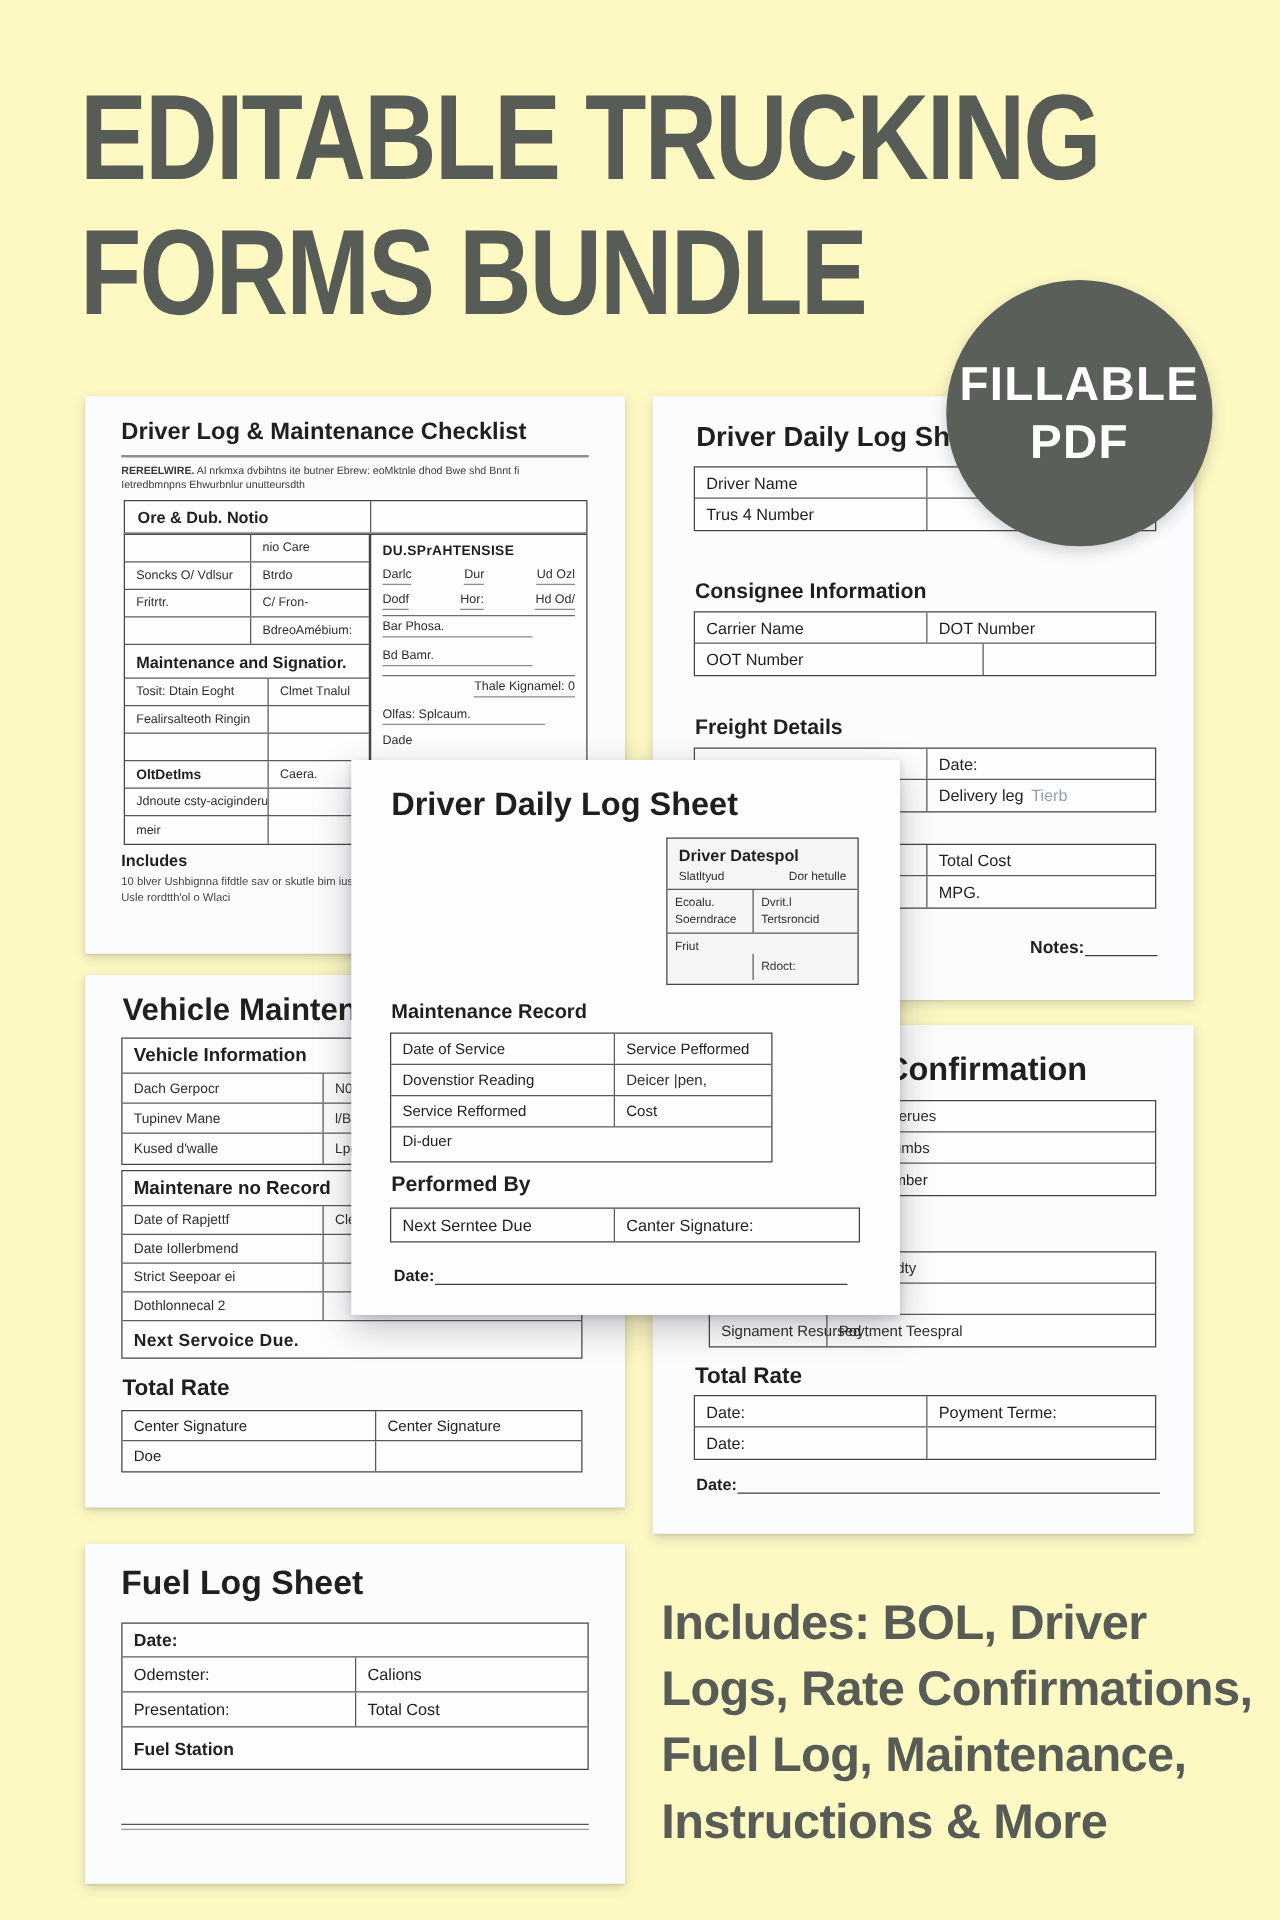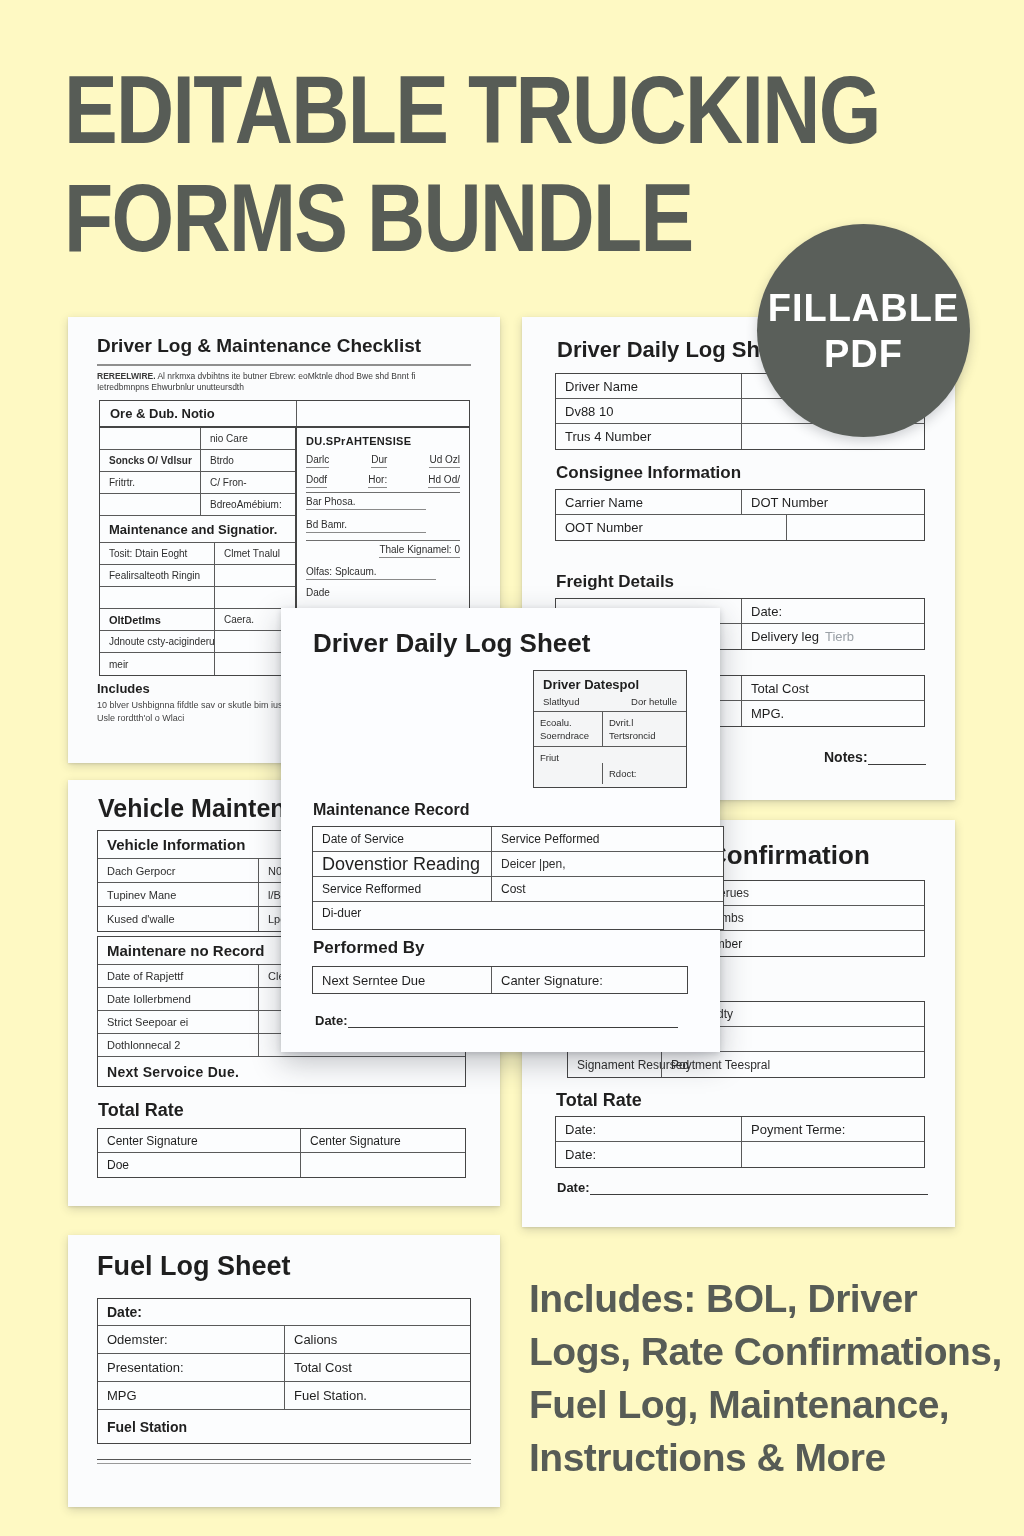--- a/index.html
+++ b/index.html
@@ -59,21 +59,21 @@
       <div class="abs bold" style="left:10px;top:5px;font-size:13px;">Ore &amp; Dub. Notio</div>
       <div class="abs" style="left:196px;top:0;bottom:0;border-left:1px solid #5a5a5a;"></div>
     </div>
 
     <div class="box" style="left:31px;top:110px;width:197px;height:249px;">
       <div class="r" style="height:22px;">
         <div class="c gib" style="width:100px;font-size:10px;"></div>
         <div class="c cd grow gib" style="font-size:10px;">nio Care</div>
       </div>
       <div class="r" style="height:22px;">
-        <div class="c gib" style="width:100px;font-size:10px;font-weight:bold;">Soncks   O/ Vdlsur</div>
+        <div class="c gib" style="width:100px;font-size:10px;">Soncks   O/ Vdlsur</div>
         <div class="c cd grow gib" style="font-size:10px;">Btrdo</div>
       </div>
       <div class="r" style="height:22px;">
         <div class="c gib" style="width:100px;font-size:10px;">Fritrtr.</div>
         <div class="c cd grow gib" style="font-size:10px;">C/ Fron-</div>
       </div>
       <div class="r" style="height:22px;">
         <div class="c gib" style="width:100px;font-size:10px;"></div>
         <div class="c cd grow gib" style="font-size:10px;">BdreoAmébium:</div>
       </div>
@@ -145,24 +145,20 @@
   </div>
 
   <div class="paper" style="left:522px;top:317px;width:433px;height:483px;">
     <div class="abs bold" style="left:35px;top:20px;font-size:22px;">Driver Daily Log Sheet</div>
     <div class="box" style="left:33px;top:56px;width:370px;">
       <div class="r" style="height:25px;">
         <div class="c" style="width:185px;font-size:13px;">Driver Name</div>
         <div class="c cd grow"></div>
       </div>
       <div class="r" style="height:25px;">
-        <div class="c" style="width:185px;font-size:13px;">Dv88 10</div>
-        <div class="c cd grow"></div>
-      </div>
-      <div class="r" style="height:25px;">
         <div class="c" style="width:185px;font-size:13px;">Trus 4 Number</div>
         <div class="c cd grow"></div>
       </div>
     </div>
     <div class="abs bold" style="left:34px;top:146px;font-size:17px;">Consignee Information</div>
     <div class="box" style="left:33px;top:172px;width:370px;">
       <div class="r" style="height:25px;">
         <div class="c" style="width:185px;font-size:13px;">Carrier Name</div>
         <div class="c cd grow" style="font-size:13px;">DOT Number</div>
       </div>
@@ -308,24 +304,20 @@
       <div class="r" style="height:27px;">
         <div class="c bold grow" style="font-size:14px;">Date:</div>
       </div>
       <div class="r" style="height:28px;">
         <div class="c" style="width:186px;font-size:13px;">Odemster:</div>
         <div class="c cd grow" style="font-size:13px;">Calions</div>
       </div>
       <div class="r" style="height:28px;">
         <div class="c" style="width:186px;font-size:13px;">Presentation:</div>
         <div class="c cd grow" style="font-size:13px;">Total Cost</div>
-      </div>
-      <div class="r" style="height:28px;">
-        <div class="c" style="width:186px;font-size:13px;">MPG</div>
-        <div class="c cd grow" style="font-size:13px;">Fuel Station.</div>
       </div>
       <div class="r" style="height:33px;">
         <div class="c bold grow" style="font-size:14px;">Fuel Station</div>
       </div>
     </div>
     <div class="abs" style="left:29px;top:224px;width:374px;height:3px;border-top:1.5px solid #555;border-bottom:1px solid #999;"></div>
   </div>
 
   <div class="paper" style="left:281px;top:608px;width:439px;height:444px;z-index:20;background:#fcfdff;
               box-shadow:0 10px 28px rgba(35,40,50,.28),0 2px 6px rgba(35,40,50,.18);">
@@ -347,27 +339,27 @@
           <span>Dvrit.l</span><br>
           <span>Tertsroncid</span>
         </div>
       </div>
       <div style="display:flex;">
         <div style="width:68px;padding:5px 6px;font-size:9.5px;color:#2e2e2e;box-sizing:border-box;">Friut</div>
         <div style="flex:1;border-left:1px solid #5a5a5a;padding:5px 6px;font-size:9.5px;color:#2e2e2e;margin-top:16px;">Rdoct:</div>
       </div>
     </div>
     <div class="abs bold" style="left:32px;top:193px;font-size:16px;">Maintenance Record</div>
-    <div class="box" style="left:31px;top:218px;width:412px;text-align:center;">
+    <div class="box" style="left:31px;top:218px;width:306px;text-align:center;">
       <div class="r" style="height:25px;">
         <div class="c" style="width:178px;font-size:12px;">Date of Service</div>
         <div class="c cd grow" style="font-size:12px;">Service Pefformed</div>
       </div>
       <div class="r" style="height:25px;">
-        <div class="c" style="width:178px;font-size:18px;">Dovenstior Reading</div>
+        <div class="c" style="width:178px;font-size:12px;">Dovenstior Reading</div>
         <div class="c cd grow gib" style="font-size:12px;">Deicer |pen,</div>
       </div>
       <div class="r" style="height:25px;">
         <div class="c" style="width:178px;font-size:12px;">Service Refformed</div>
         <div class="c cd grow" style="font-size:12px;">Cost</div>
       </div>
       <div class="r" style="height:27px;">
         <div class="c grow" style="font-size:12px;align-items:flex-start;padding-top:4px;">Di-duer</div>
       </div>
     </div>

